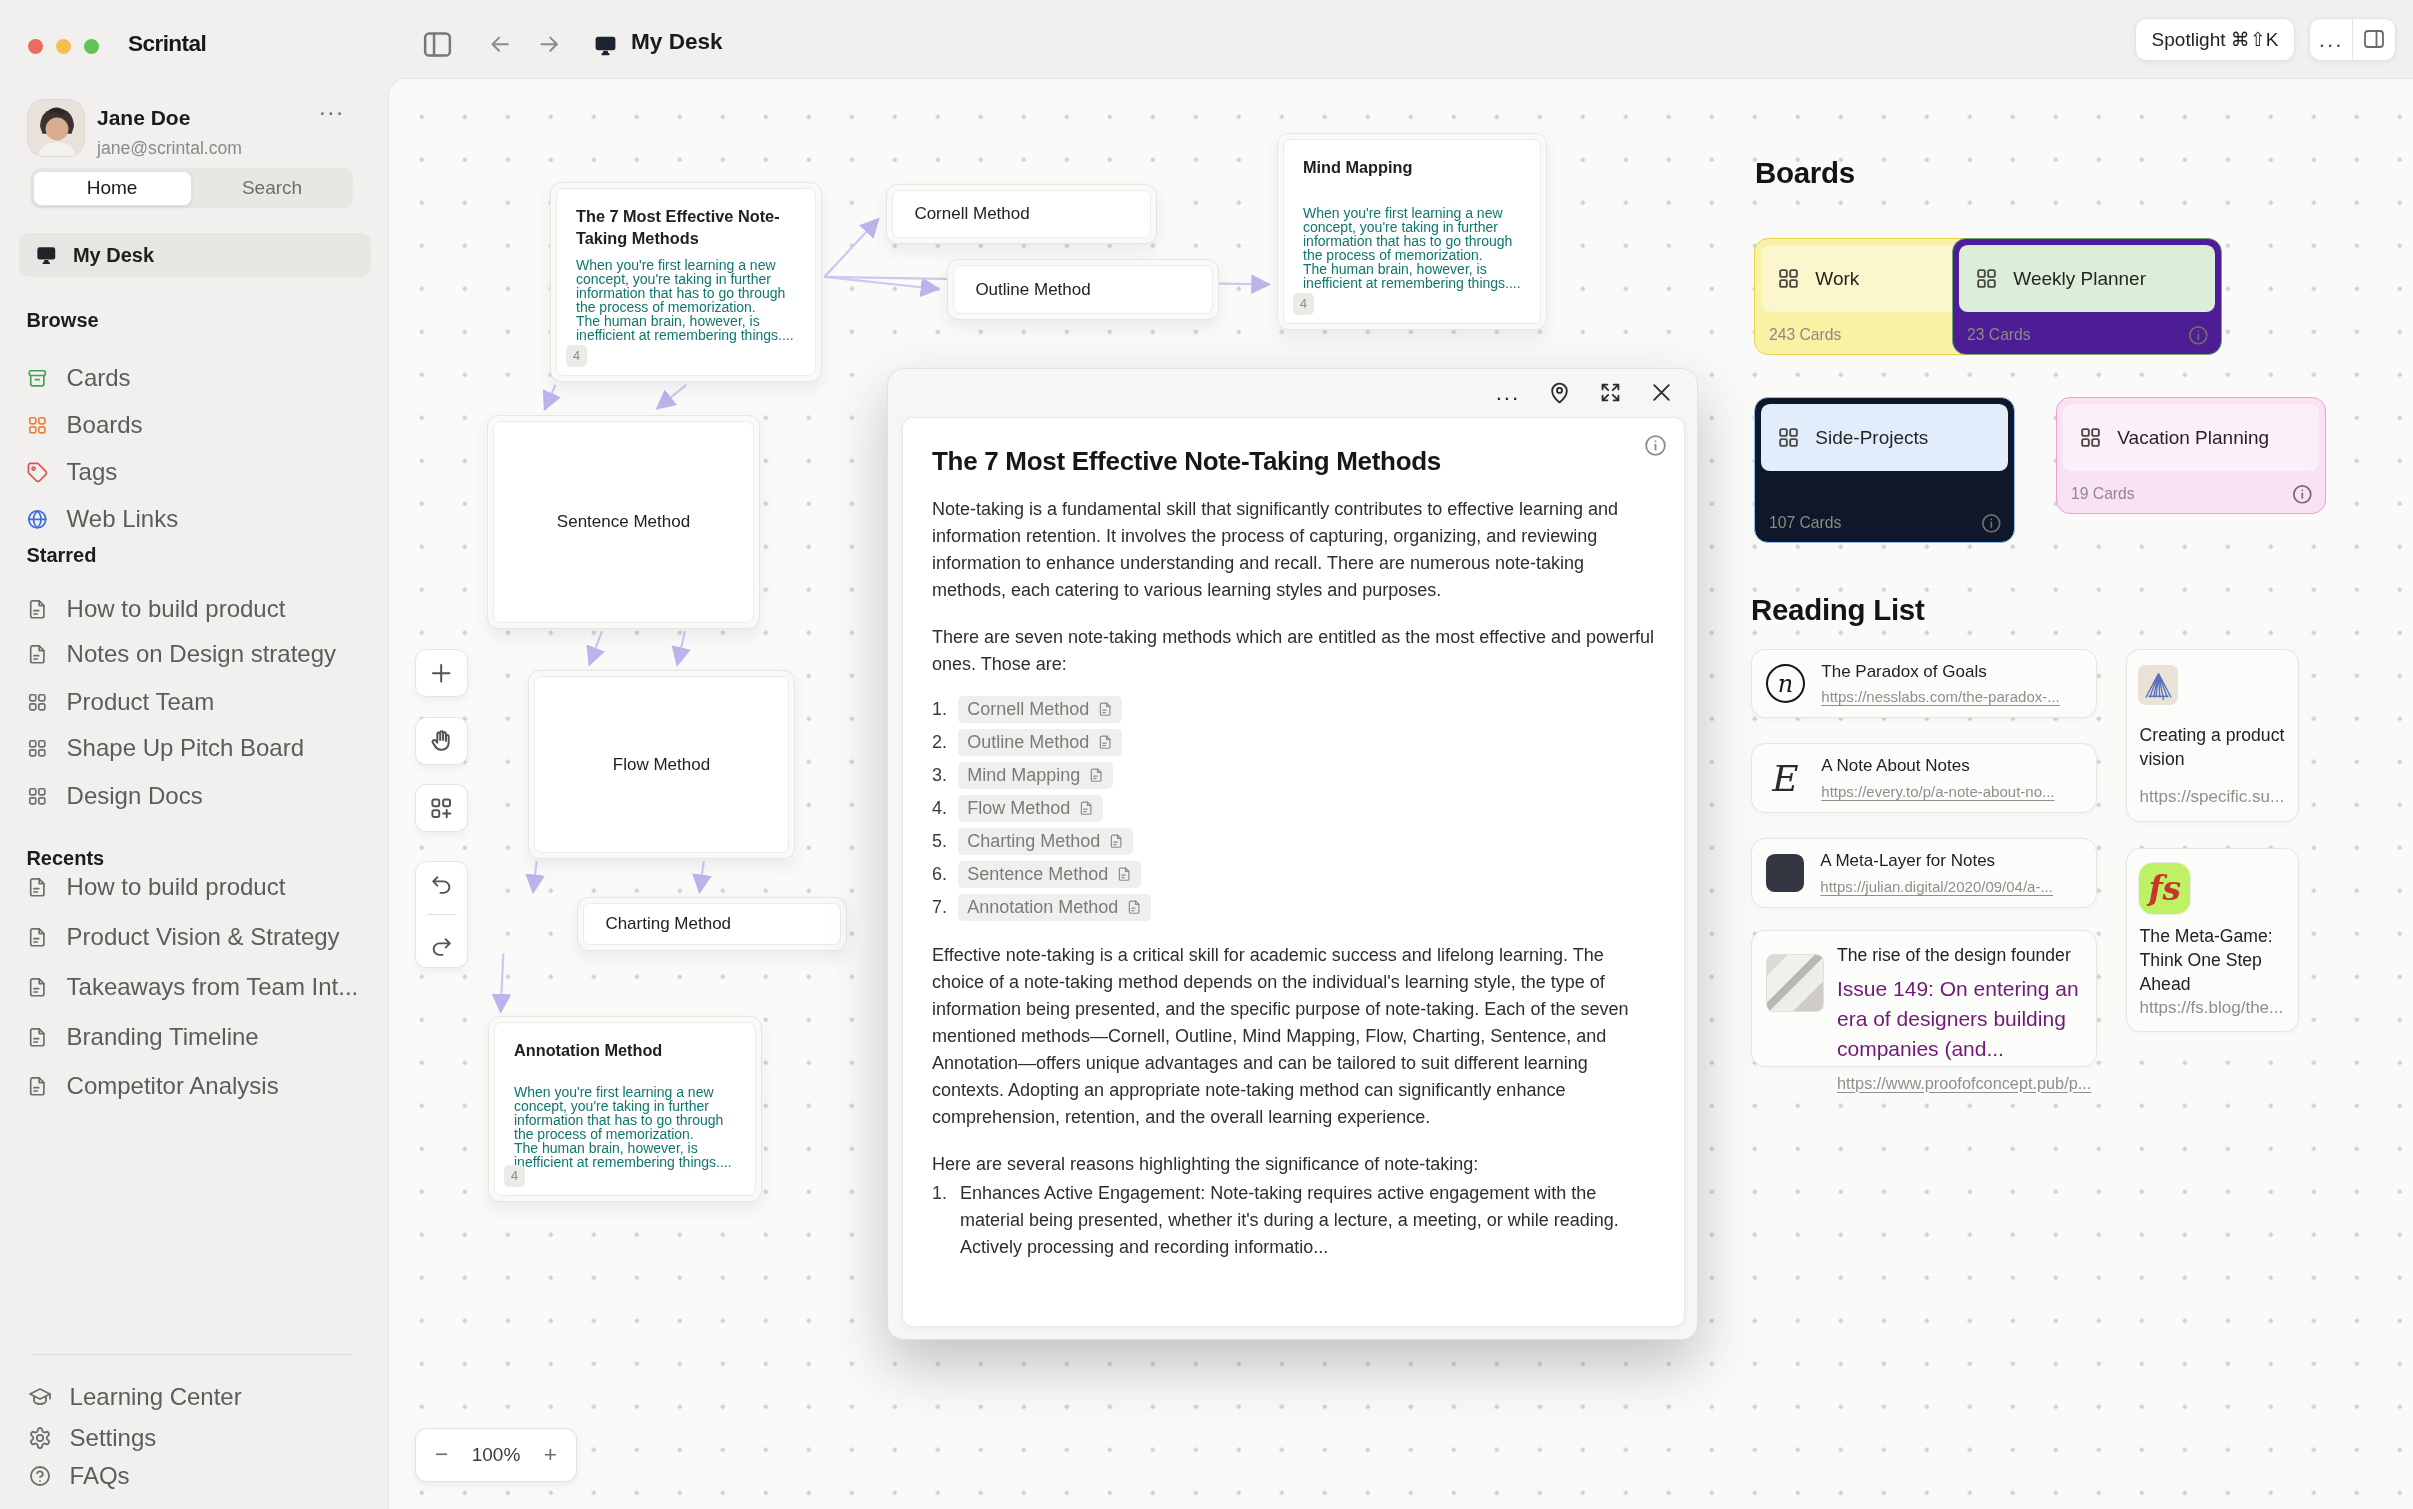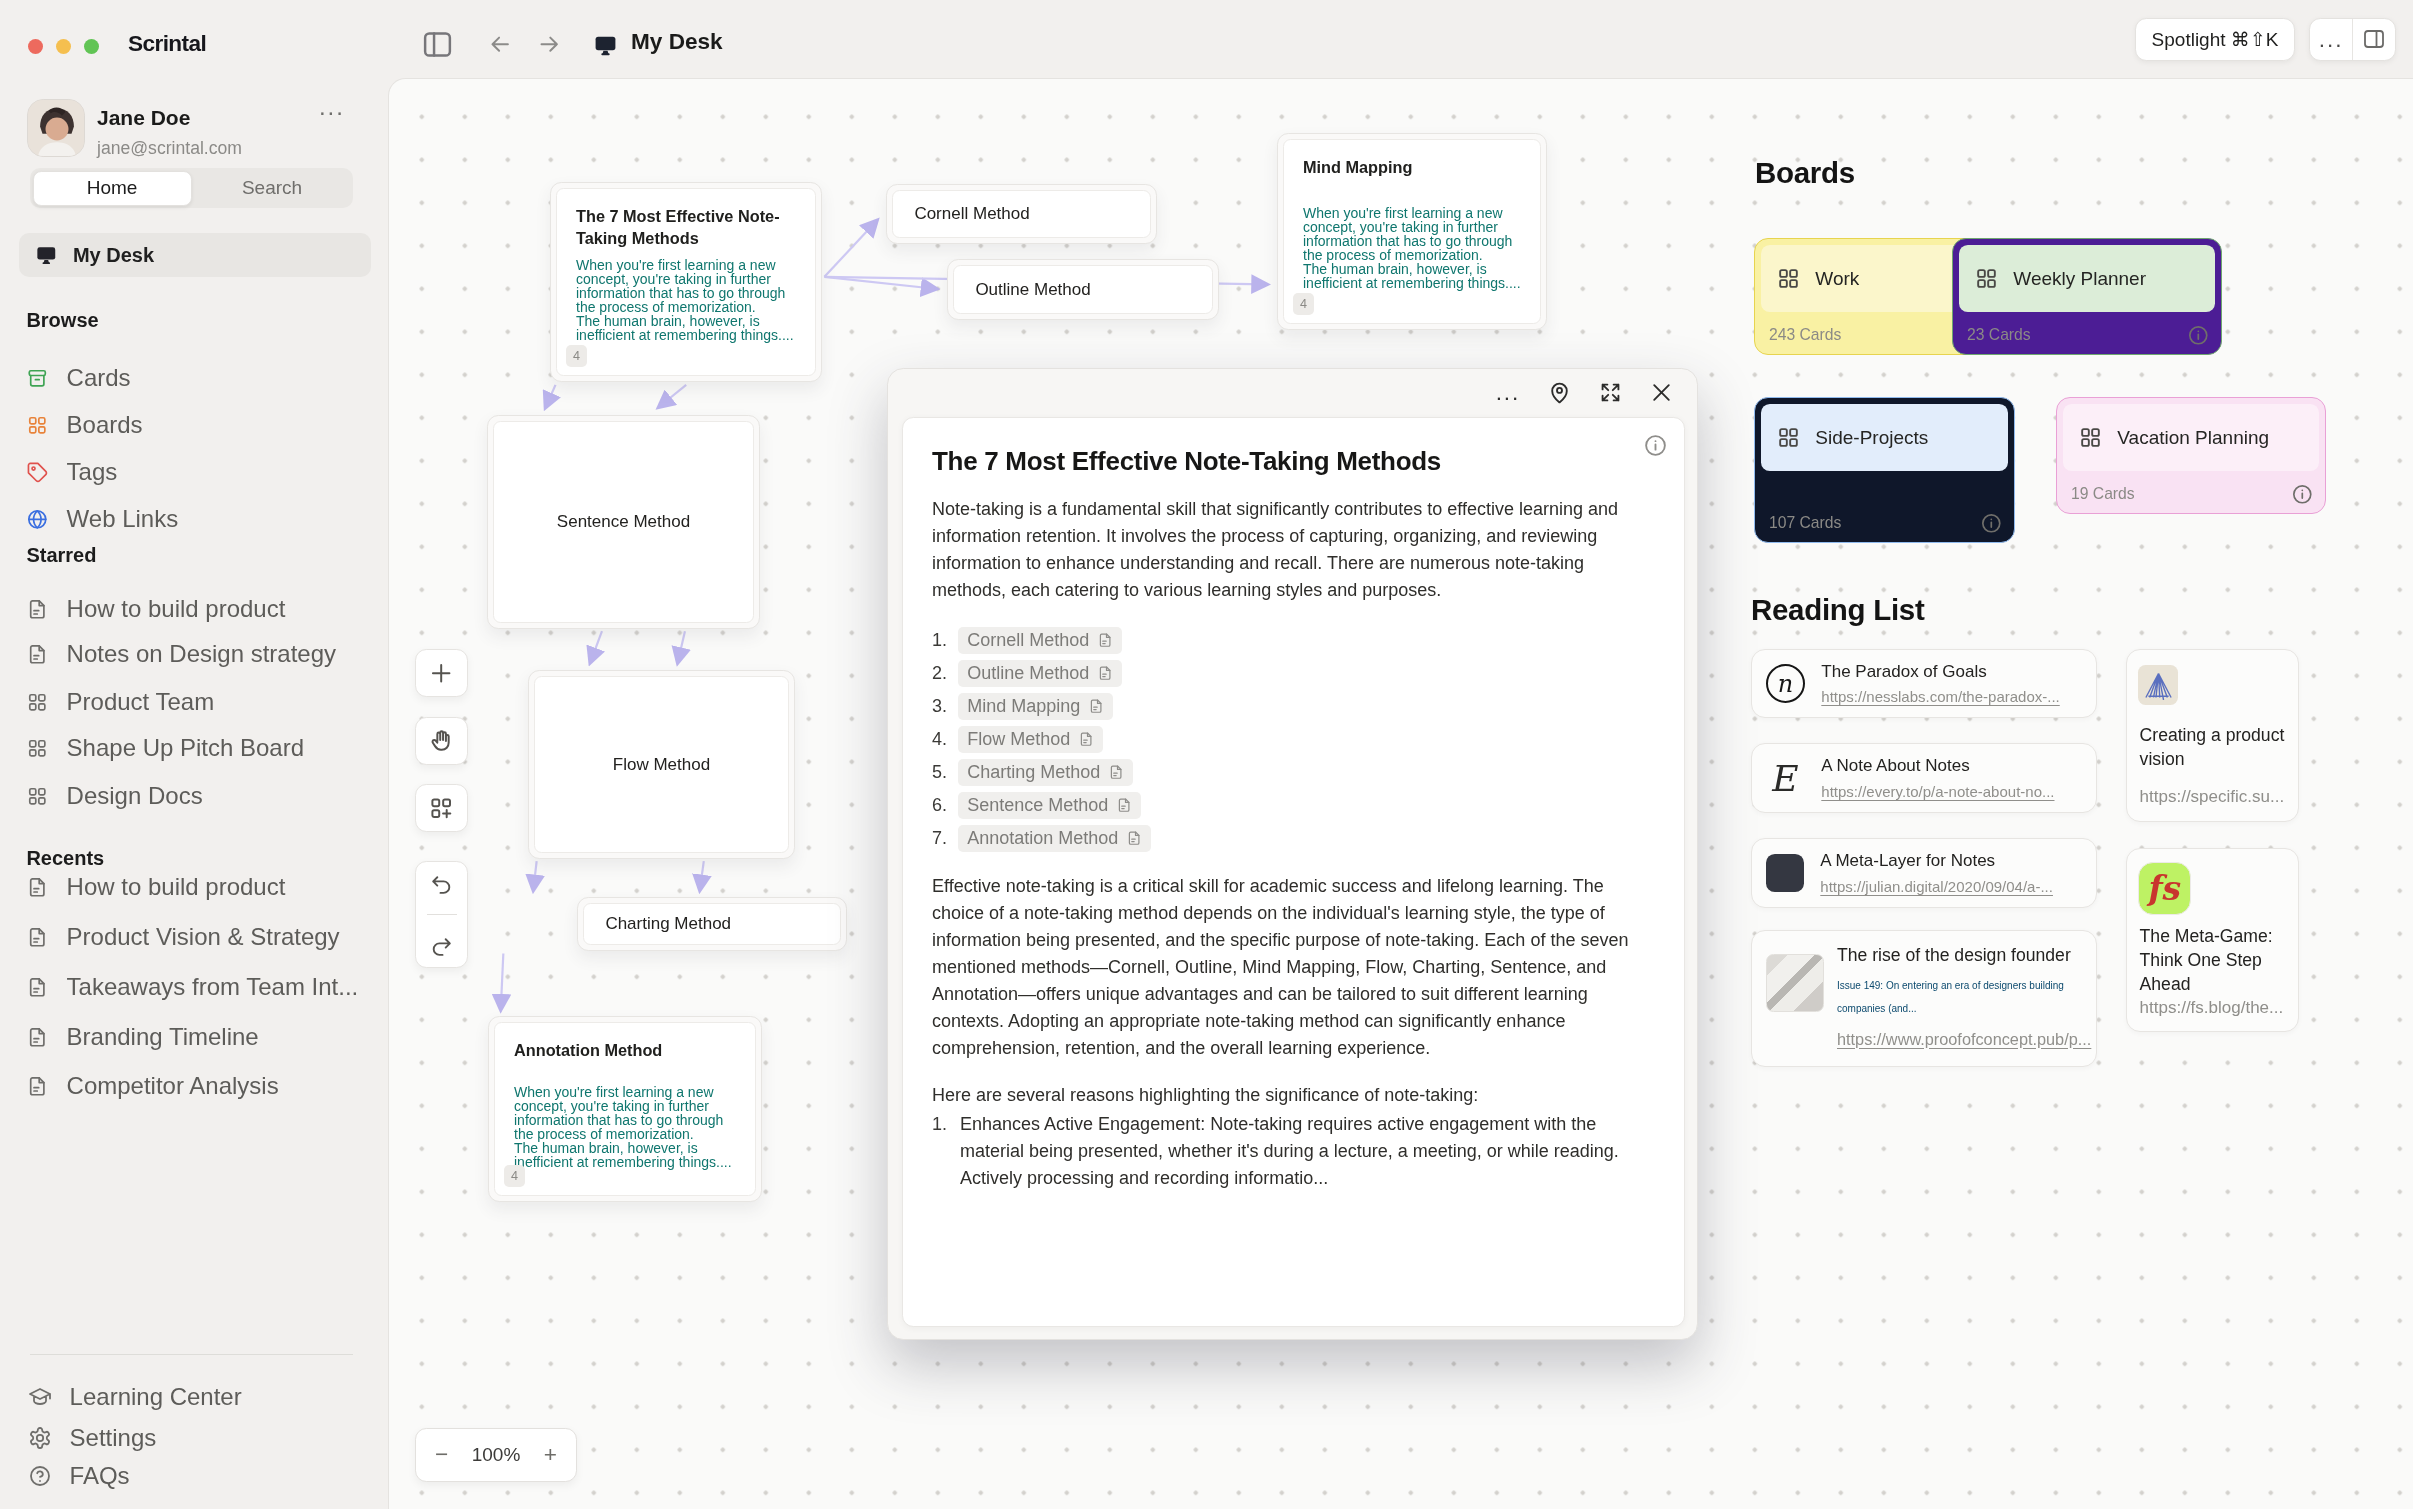--- a/index.html
+++ b/index.html
@@ -481,20 +481,21 @@
         <use href="#i-x"></use>
       </svg>
   </div>
   <div class="mcard">
     <div class="mcontent">
       <svg class="abs ic minfo" width="25" height="25" style="right:16.3px;top:15px" viewBox="0 0 40 40">
           <use href="#i-info"></use>
         </svg>
       <div class="mtitle">The 7 Most Effective Note-Taking Methods</div>
       <div class="mp">Note-taking is a fundamental skill that significantly contributes to effective learning and information retention. It involves the process of capturing, organizing, and reviewing information to enhance understanding and recall. There are numerous note-taking methods, each catering to various learning styles and purposes.</div>
+      <div class="mp" style="margin-bottom:0">There are seven note-taking methods which are entitled as the most effective and powerful ones. Those are:</div>
       <div class="mlist">
         <div class="mli">
           <span class="mnum">1.</span>
           <span class="chip">
               <span>Cornell Method</span>
               <svg class="ic" viewBox="0 0 26 26" width="16.3" height="16.3">
                 <use href="#i-doc"></use>
               </svg>
             </span>
         </div>
@@ -644,21 +645,21 @@
     <div>
       <div class="rtitle">A Meta-Layer for Notes</div>
       <div class="rurl">https://julian.digital/2020/09/04/a-...</div>
     </div>
   </div>
 </div>
 <div class="abs rcard" style="left:1751px;top:930px;width:346px;height:137px">
   <div class="abs thumb-collage" style="left:14px;top:22.6px"></div>
   <div class="abs" style="left:85px;top:14px;width:248px">
     <div class="rtitle" style="font-size:17.6px;margin-bottom:7.5px">The rise of the design founder</div>
-    <div style="font-size:10px;line-height:23px;color:#0c4a6e">Issue 149: On entering an era of designers building companies (and...</div>
+    <div style="font-size:21px;line-height:30px;color:#701a75">Issue 149: On entering an era of designers building companies (and...</div>
     <div class="rurl" style="font-size:16.3px;margin-top:10px">https://www.proofofconcept.pub/p...</div>
   </div>
 </div>
 
 <div class="abs rcard" style="left:2126px;top:649px;width:173px;height:173px">
   <div class="abs thumb-mtn" style="left:11.3px;top:15px">
     <svg width="33" height="29" viewBox="0 0 26 23">
         <g stroke="#5a6fbf" stroke-width="1.1" fill="none">
           <path d="M13 2 3 21M13 2l10 19M13 2 6 21M13 2l7 19M13 2 9 21M13 2l4 21M13 2 11 21M13 2l1 19M5 20h16"></path>
         </g>

